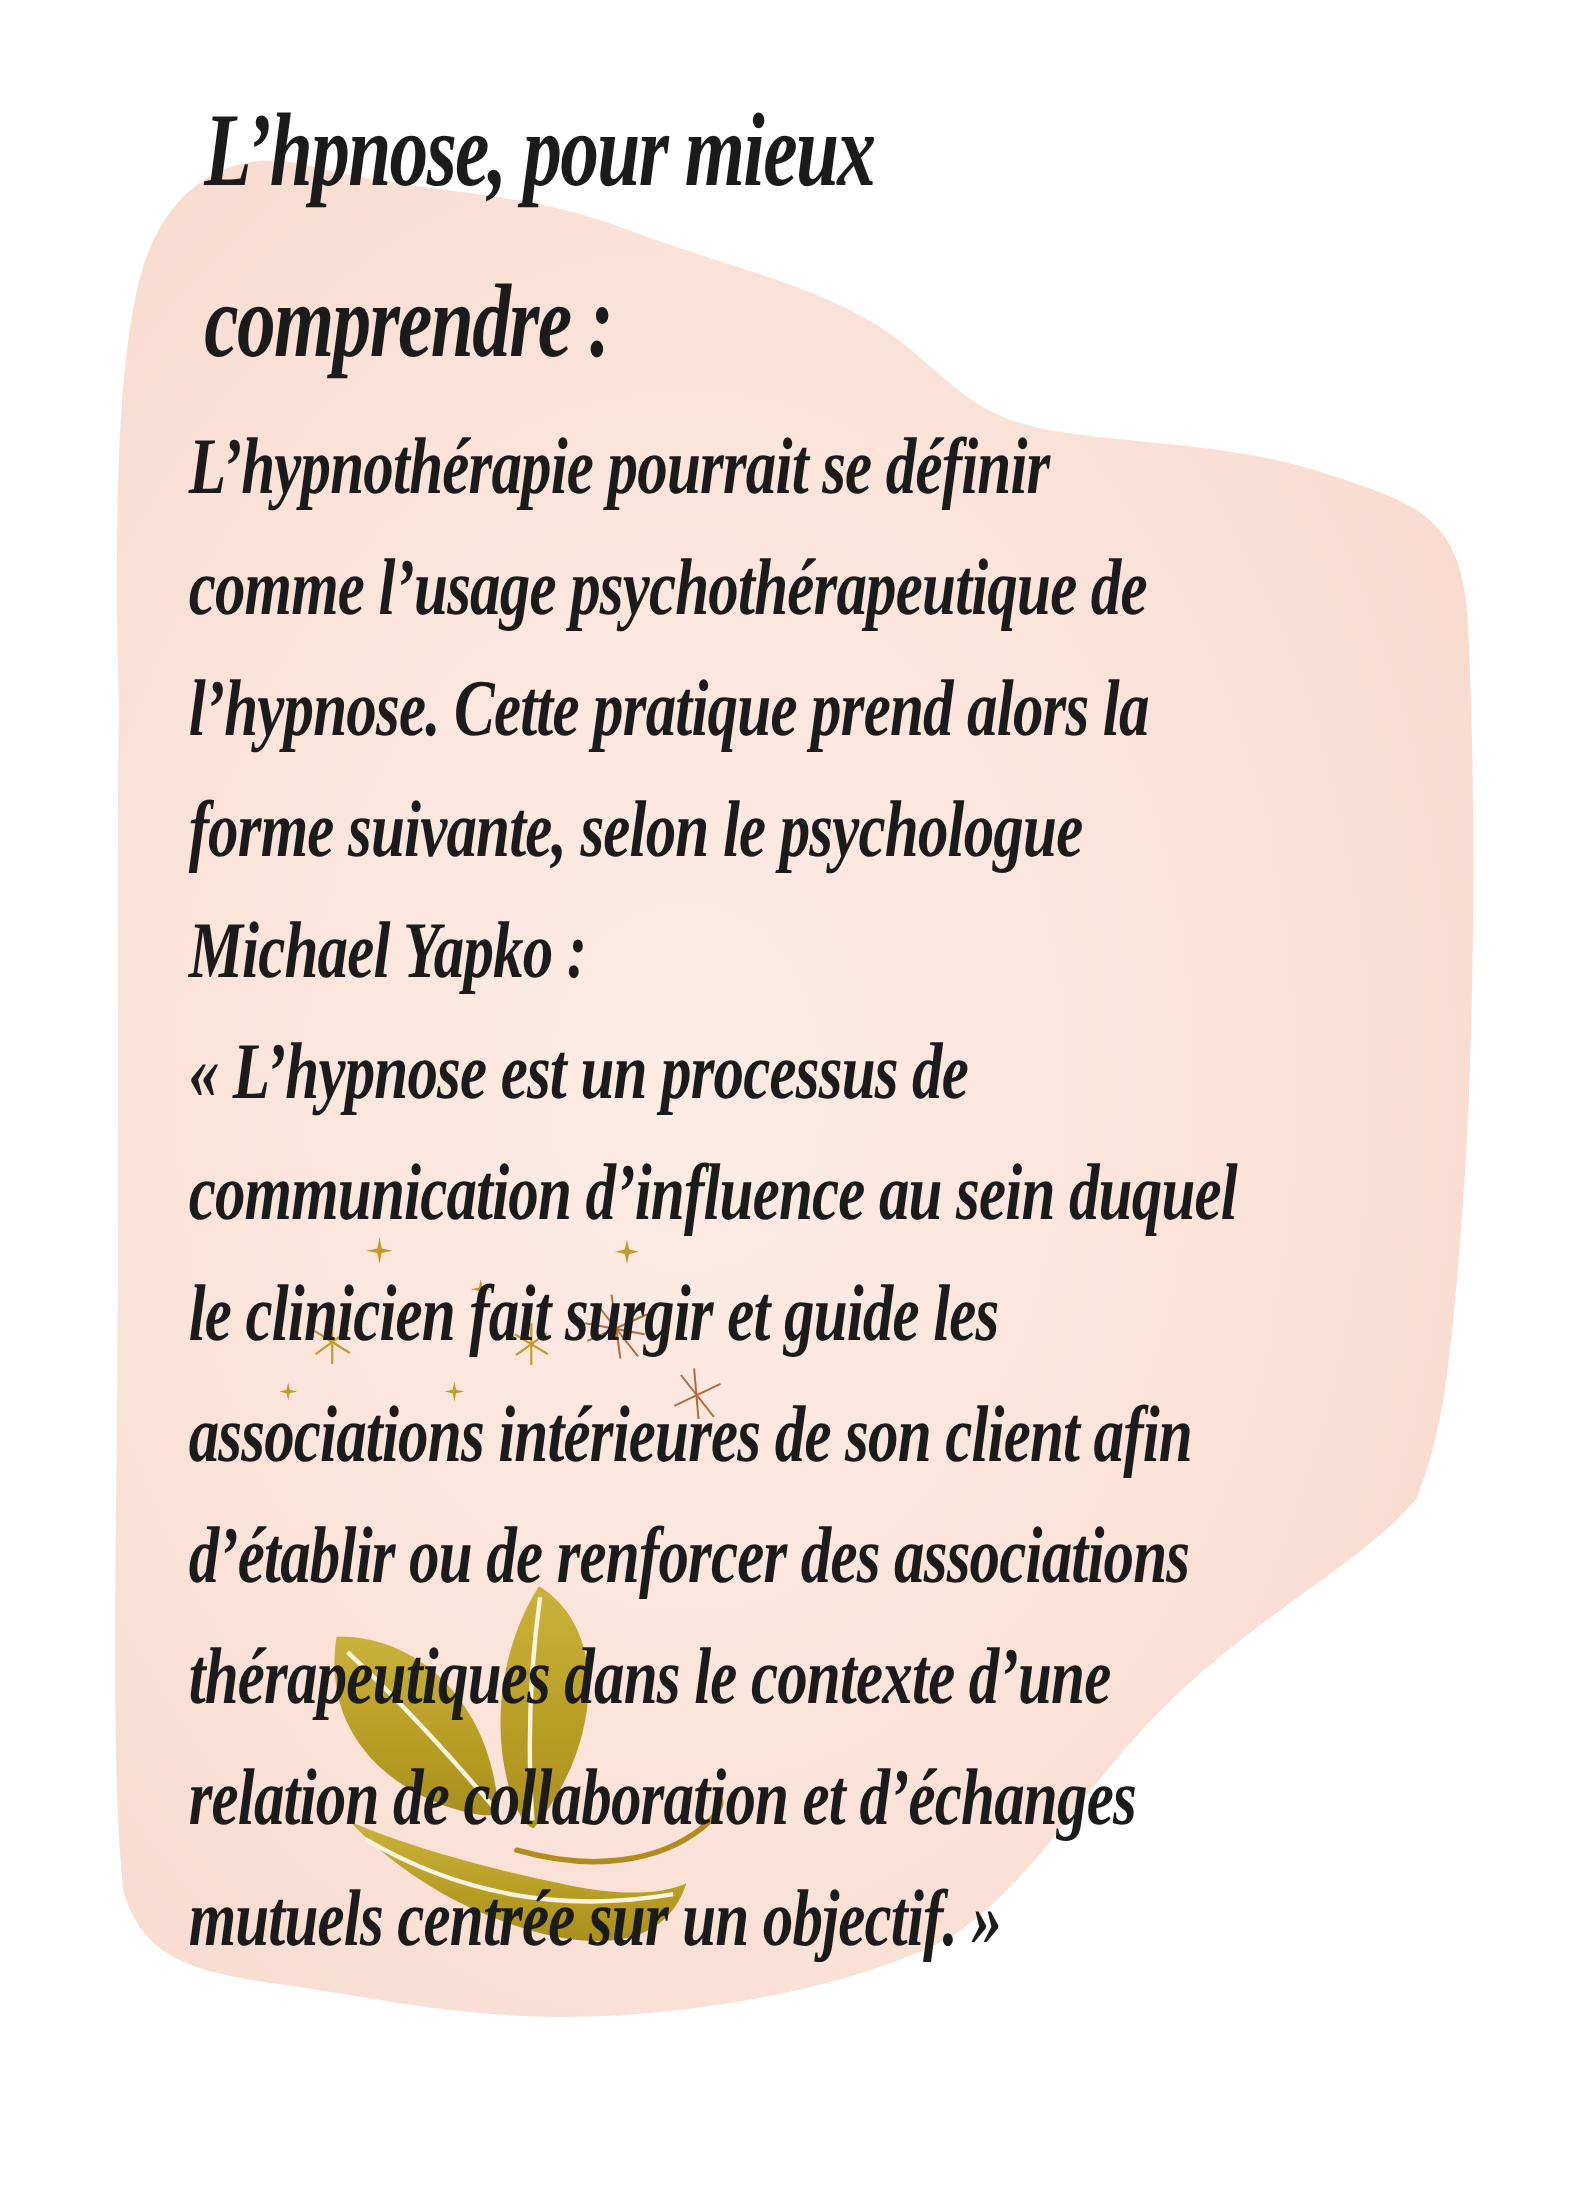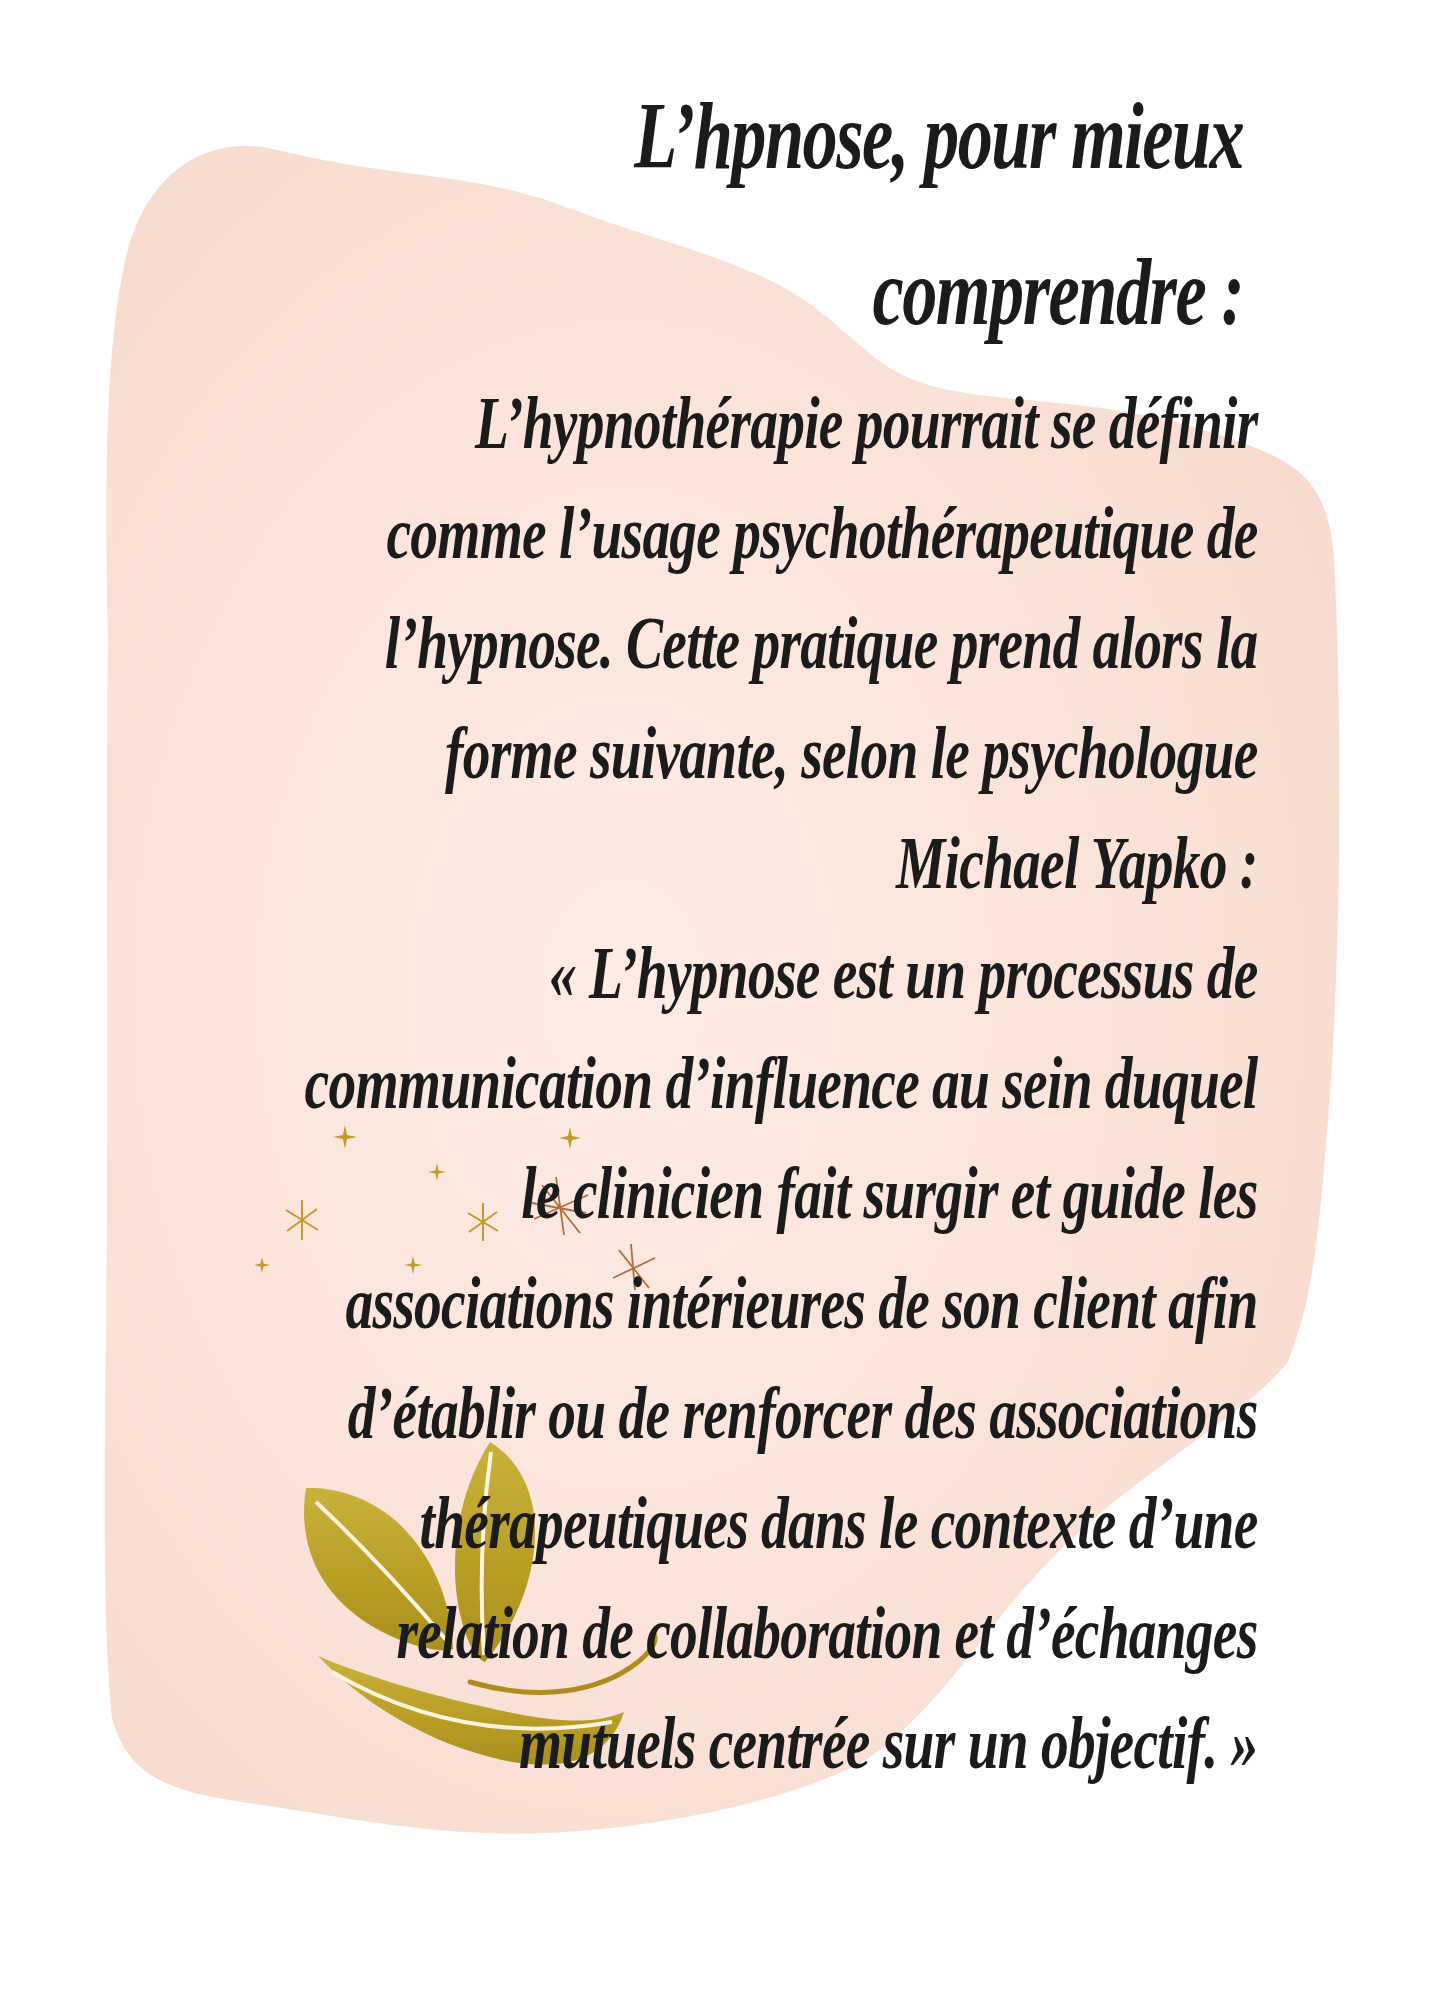--- a/index.html
+++ b/index.html
@@ -13,21 +13,21 @@
   }
   .deco-svg {
     position: absolute;
     left: 0; top: 0;
     width: 1429px; height: 2000px;
     display: block;
   }
   .text-layer {
     position: absolute;
     inset: 0;
-    text-align: right;
+    text-align: left;
     color: #1b1b1b;
     font-style: italic;
     font-weight: bold;
   }
   .poster-title {
     position: absolute;
     top: 58px; left: 0; right: 0;
     margin: 0;
     font-size: 95px;
     line-height: 156px;

